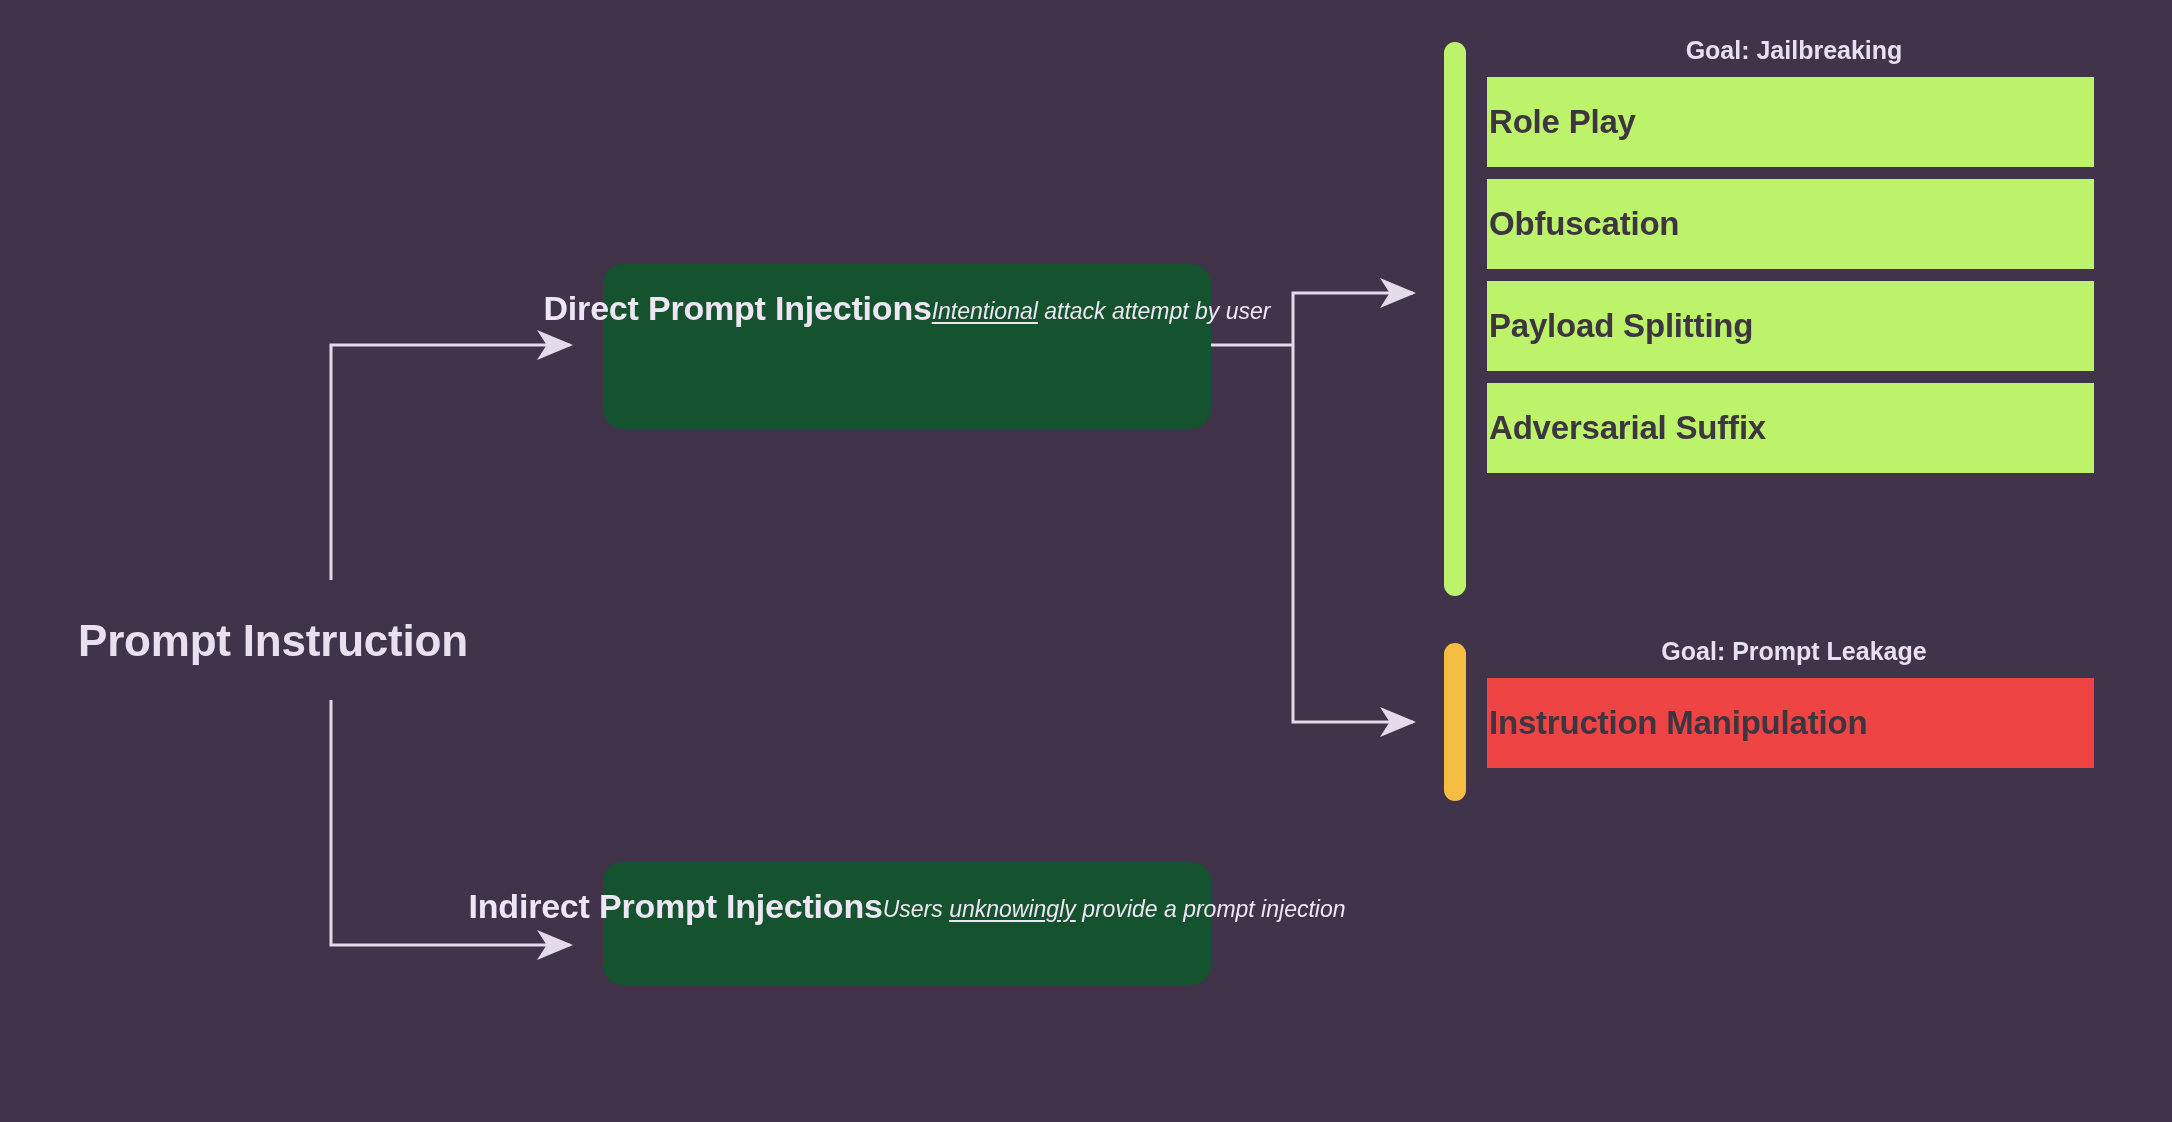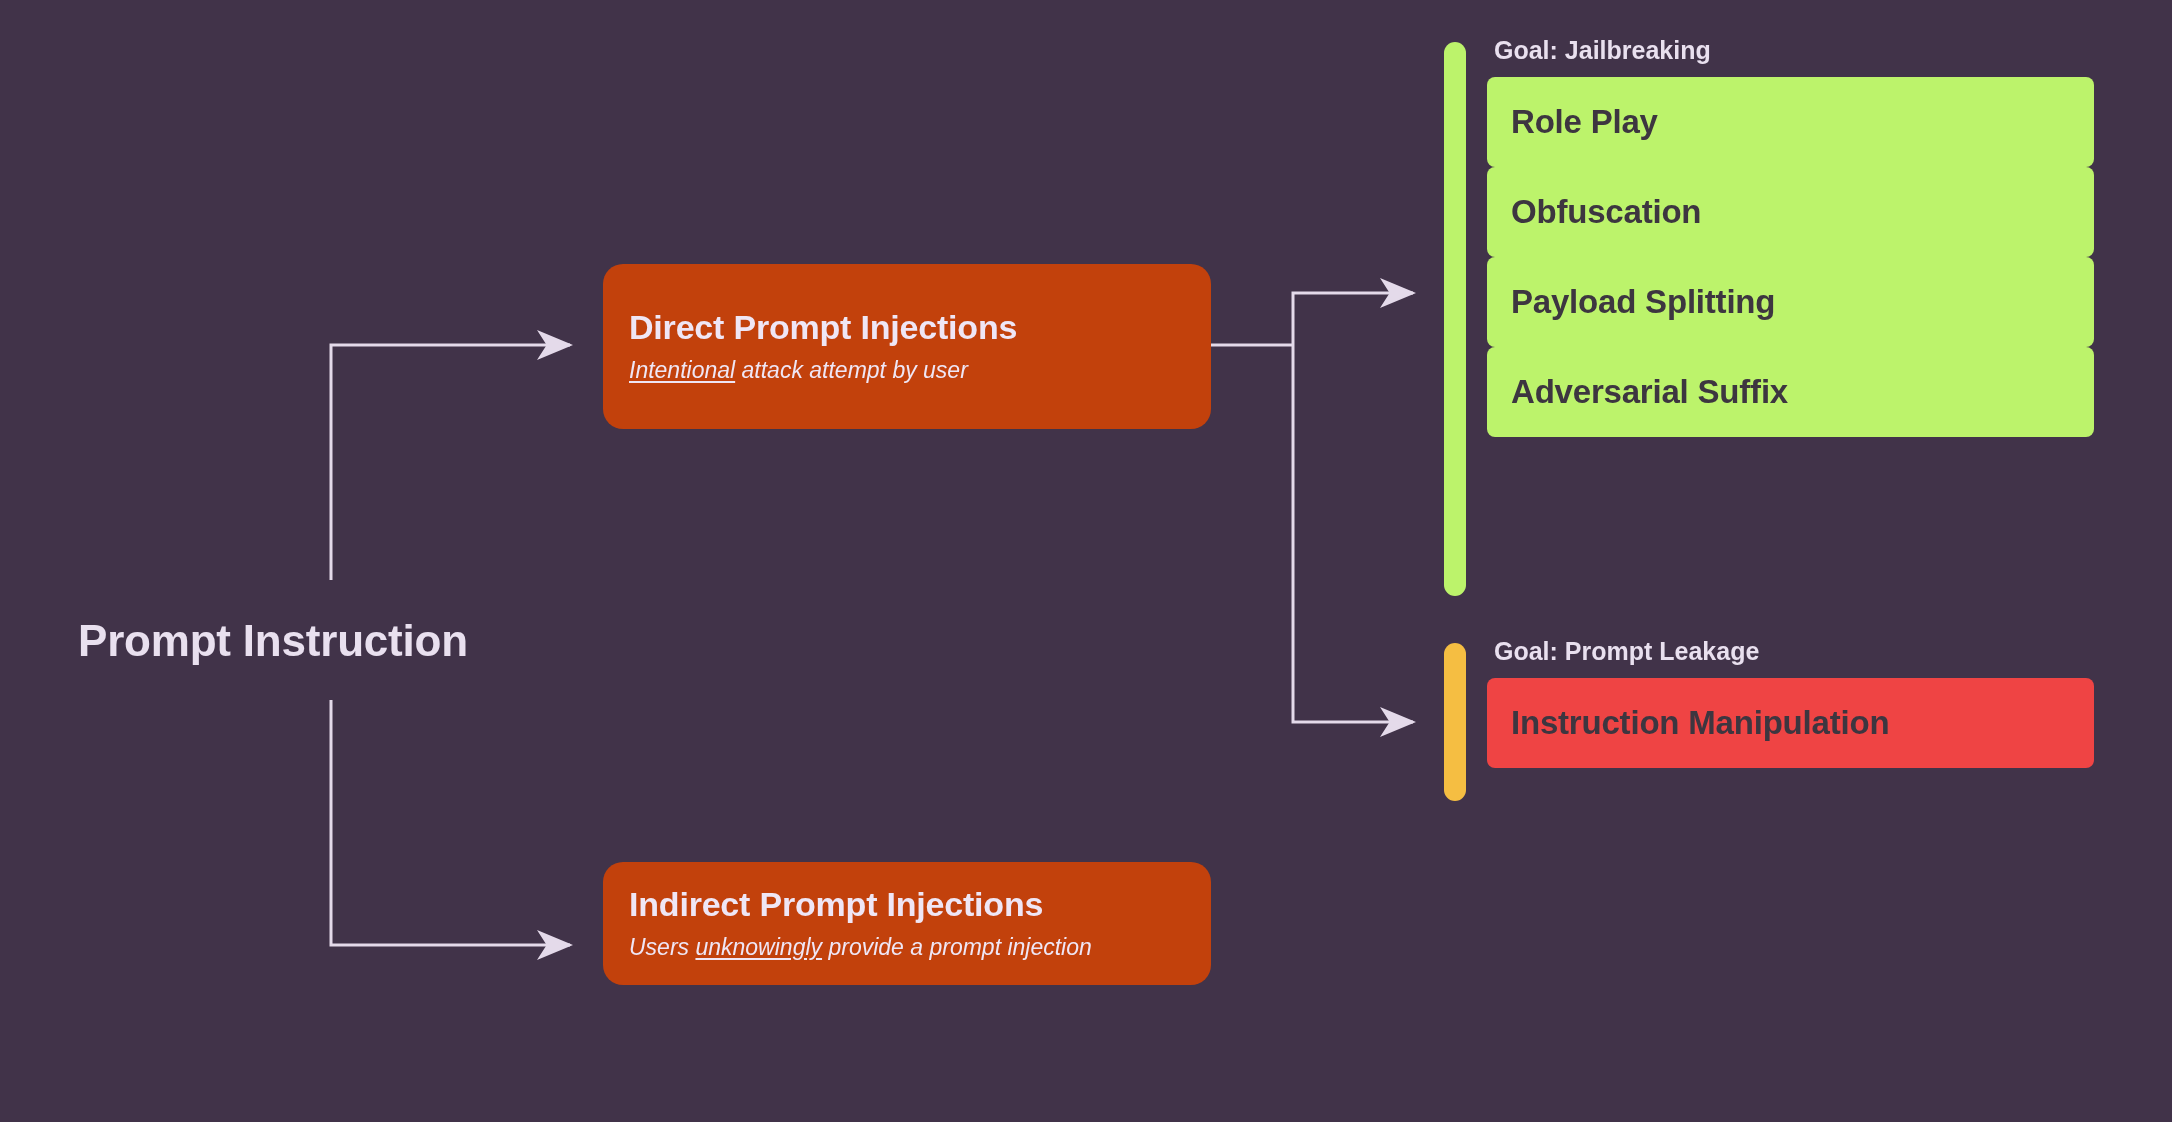--- a/index.html
+++ b/index.html
@@ -42,26 +42,26 @@
     font-weight: bold;
     color: #E9E0EF;
     letter-spacing: -0.2px;
     white-space: nowrap;
   }
 
   
   .node-purple {
     position: absolute;
     width: 608px;
-    background: #c2410c;
+    background: #14532d;
     border-radius: 20px;
     box-sizing: border-box;
     padding: 24px 26px 26px 26px;
     display: flex;
-    flex-direction: column;
+    flex-direction: row;
     justify-content: center;
   }
   .node-purple.direct  { left: 603px; top: 264px;  height: 165px; }
   .node-purple.indirect{ left: 603px; top: 862px;  height: 123px; }
 
   .node-title {
     font-size: 34px;
     font-weight: bold;
     color: #EFE6F5;
     line-height: 1.18;
@@ -100,31 +100,33 @@
     left: 43px;
     top: 0;
   }
   .group-label {
     font-size: 25px;
     font-weight: bold;
     color: #E9E0EF;
     line-height: 1;
     padding: 8px 0 0 7px;
     white-space: nowrap;
+    text-align: center;
   }
   .card-stack { margin-top: 14px; }
 
   .card {
     width: 607px;
     height: 90px;
-    border-radius: 8px;
+    border-radius: 0;
+    margin-bottom: 12px;
     display: flex;
     align-items: center;
     box-sizing: border-box;
-    padding-left: 24px;
+    padding-left: 2px;
   }
   .card.green  { background: #BCF36B; }
   .card.yellow { background: #ef4444; }
   .card-label {
     font-size: 33px;
     font-weight: bold;
     color: #3D3640;
     letter-spacing: -0.2px;
     white-space: nowrap;
   }

